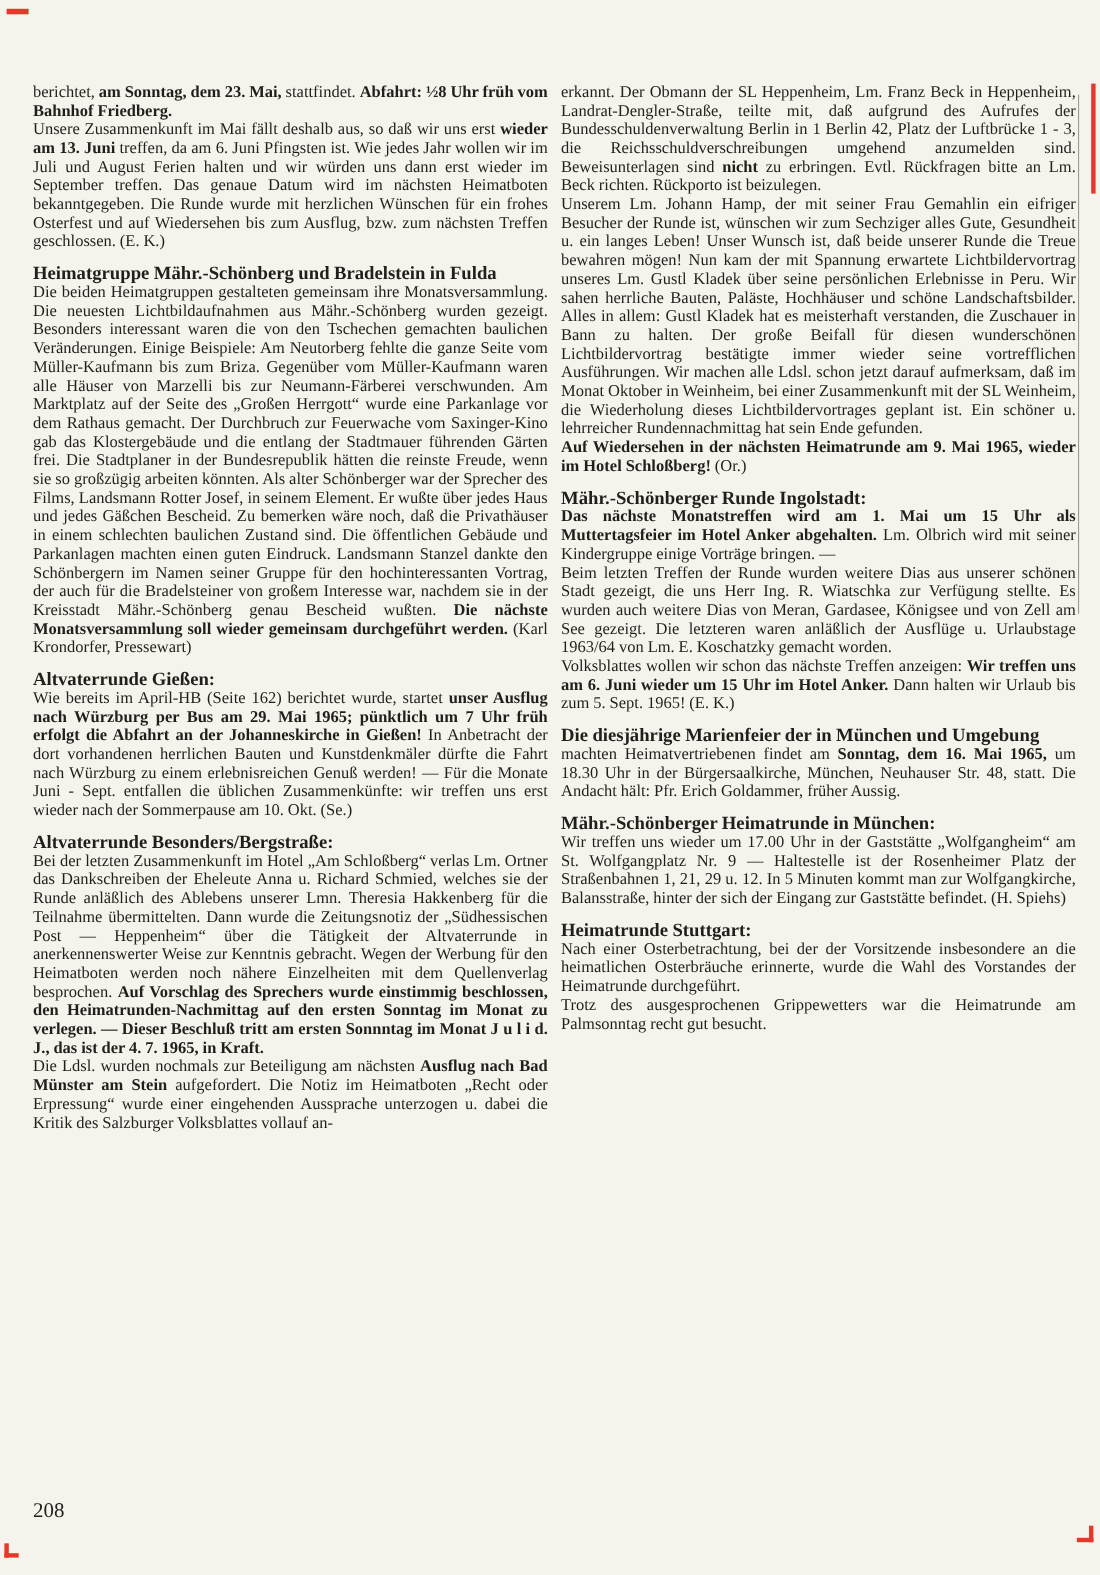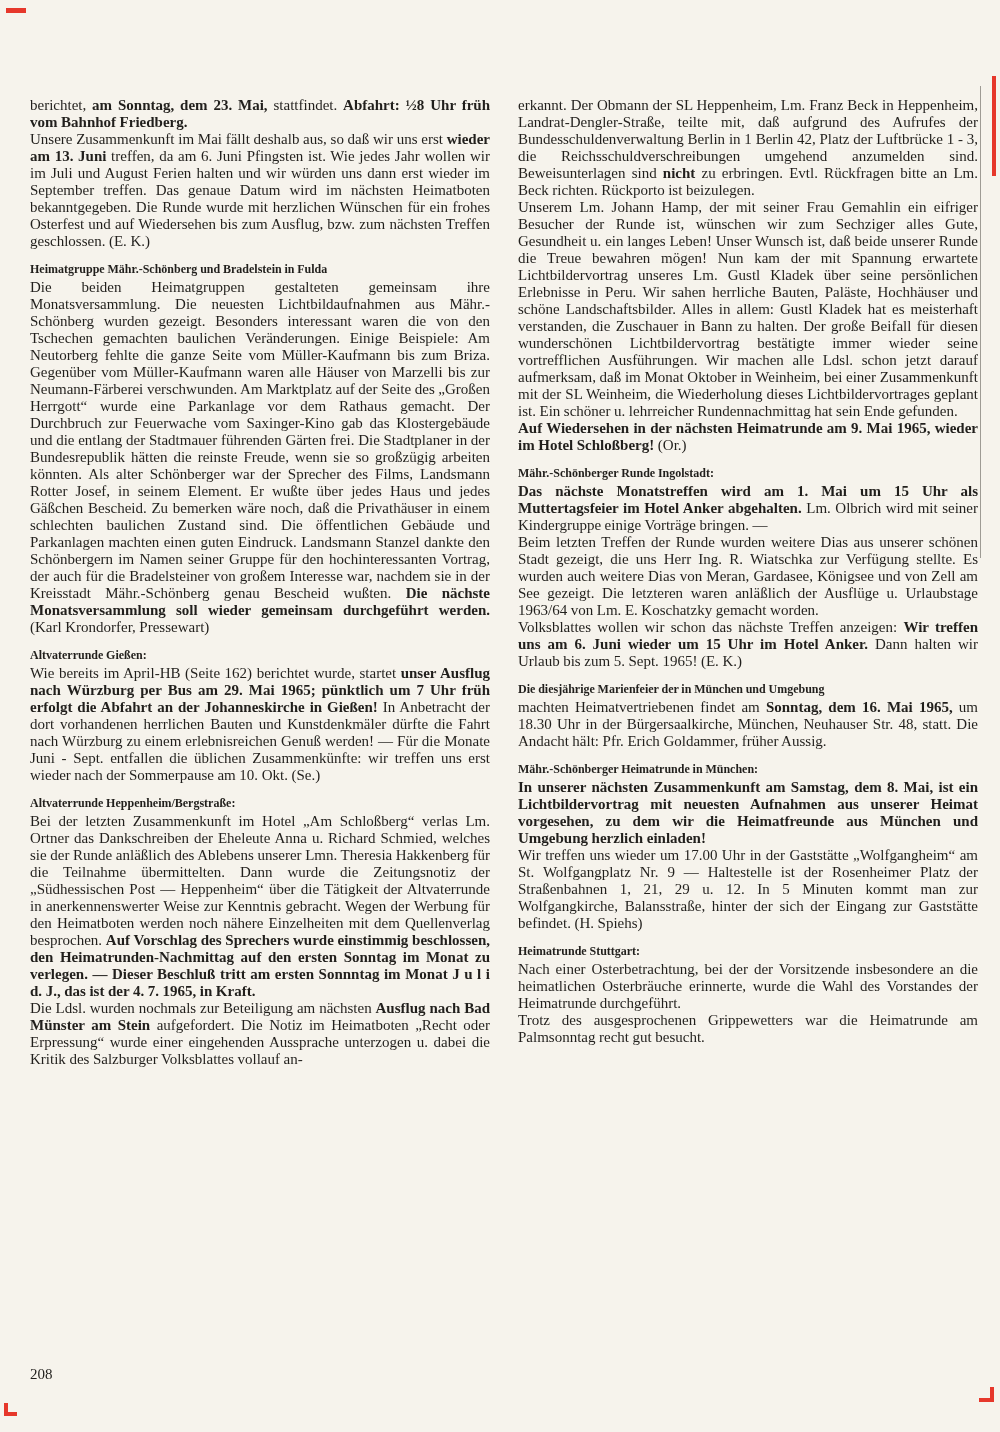--- a/index.html
+++ b/index.html
@@ -13,47 +13,47 @@
     width:1000px;height:1432px;
     background:var(--paper);
     position:relative;
     overflow:hidden;
     font-family:"Liberation Serif","DejaVu Serif",serif;
     color:var(--ink);
   }
   .page{position:absolute;inset:0;}
   .columns{
     position:absolute;
-    left:30px;right:22px;top:97px;
+    left:30px;right:22px;top:76px;
     display:grid;
     grid-template-columns:1fr 1fr;
-    column-gap:28px;
+    column-gap:12px;
   }
   .col{
     font-size:15px;
     line-height:17px;
     text-align:justify;
     hyphens:auto;
     -webkit-hyphens:auto;
     word-spacing:-0.2px;
   }
   .col p{margin:0;}
   .col h3{
     margin:11px 0 1px 0;
-    font-size:12px;
+    font-size:17px;
     line-height:17px;
     font-weight:700;
     text-align:justify;
   }
   .col h3:first-child{margin-top:0;}
   .b{font-weight:700;}
   .page-number{
     position:absolute;
     left:30px;top:1364px;
-    font-size:15px;
+    font-size:19px;
     line-height:20px;
     color:var(--ink);
   }
   
   .mark{position:absolute;background:transparent;}
   .mark-tl{left:6px;top:8px;width:20px;height:5px;background:var(--mark);}
   .mark-tr{right:4px;top:76px;width:4px;height:100px;background:var(--mark);}
   .mark-br{right:6px;bottom:30px;width:15px;height:15px;border-right:4px solid var(--mark);border-bottom:4px solid var(--mark);}
   .mark-bl{left:4px;bottom:16px;width:13px;height:13px;border-left:4px solid var(--mark);border-bottom:4px solid var(--mark);}
   .edge-line{
@@ -75,36 +75,35 @@
   <div class="edge-line"></div>
 
   <div class="columns">
     <div class="col">
         <p><span>berichtet, </span><span class="b">am Sonntag, dem 23. Mai,</span><span> stattfindet. </span><span class="b">Abfahrt: ½8 Uhr früh vom Bahnhof Friedberg.</span></p>
         <p><span>Unsere Zusammenkunft im Mai fällt deshalb aus, so daß wir uns erst </span><span class="b">wieder am 13. Juni</span><span> treffen, da am 6. Juni Pfingsten ist. Wie jedes Jahr wollen wir im Juli und August Ferien halten und wir würden uns dann erst wieder im September treffen. Das genaue Datum wird im nächsten Heimatboten bekanntgegeben. Die Runde wurde mit herzlichen Wünschen für ein frohes Osterfest und auf Wiedersehen bis zum Ausflug, bzw. zum nächsten Treffen geschlossen. (E. K.)</span></p>
         <h3><span class="b">Heimatgruppe Mähr.-Schönberg und Bradelstein in Fulda</span></h3>
         <p><span>Die beiden Heimatgruppen gestalteten gemeinsam ihre Monatsversammlung. Die neuesten Lichtbildaufnahmen aus Mähr.-Schönberg wurden gezeigt. Besonders interessant waren die von den Tschechen gemachten baulichen Veränderungen. Einige Beispiele: Am Neutorberg fehlte die ganze Seite vom Müller-Kaufmann bis zum Briza. Gegenüber vom Müller-Kaufmann waren alle Häuser von Marzelli bis zur Neumann-Färberei verschwunden. Am Marktplatz auf der Seite des „Großen Herrgott“ wurde eine Parkanlage vor dem Rathaus gemacht. Der Durchbruch zur Feuerwache vom Saxinger-Kino gab das Klostergebäude und die entlang der Stadtmauer führenden Gärten frei. Die Stadtplaner in der Bundesrepublik hätten die reinste Freude, wenn sie so großzügig arbeiten könnten. Als alter Schönberger war der Sprecher des Films, Landsmann Rotter Josef, in seinem Element. Er wußte über jedes Haus und jedes Gäßchen Bescheid. Zu bemerken wäre noch, daß die Privathäuser in einem schlechten baulichen Zustand sind. Die öffentlichen Gebäude und Parkanlagen machten einen guten Eindruck. Landsmann Stanzel dankte den Schönbergern im Namen seiner Gruppe für den hochinteressanten Vortrag, der auch für die Bradelsteiner von großem Interesse war, nachdem sie in der Kreisstadt Mähr.-Schönberg genau Bescheid wußten. </span><span class="b">Die nächste Monatsversammlung soll wieder gemeinsam durchgeführt werden.</span><span> (Karl Krondorfer, Pressewart)</span></p>
         <h3><span class="b">Altvaterrunde Gießen:</span></h3>
         <p><span>Wie bereits im April-HB (Seite 162) berichtet wurde, startet </span><span class="b">unser Ausflug nach Würzburg per Bus am 29. Mai 1965; pünktlich um 7 Uhr früh erfolgt die Abfahrt an der Johanneskirche in Gießen!</span><span> In Anbetracht der dort vorhandenen herrlichen Bauten und Kunstdenkmäler dürfte die Fahrt nach Würzburg zu einem erlebnisreichen Genuß werden! — Für die Monate Juni - Sept. entfallen die üblichen Zusammenkünfte: wir treffen uns erst wieder nach der Sommerpause am 10. Okt. (Se.)</span></p>
-        <h3><span class="b">Altvaterrunde Heppenheim/Bergstraße:</span></h3>
+        <h3><span class="b">Altvaterrunde Besonders/Bergstraße:</span></h3>
         <p><span>Bei der letzten Zusammenkunft im Hotel „Am Schloßberg“ verlas Lm. Ortner das Dankschreiben der Eheleute Anna u. Richard Schmied, welches sie der Runde anläßlich des Ablebens unserer Lmn. Theresia Hakkenberg für die Teilnahme übermittelten. Dann wurde die Zeitungsnotiz der „Südhessischen Post — Heppenheim“ über die Tätigkeit der Altvaterrunde in anerkennenswerter Weise zur Kenntnis gebracht. Wegen der Werbung für den Heimatboten werden noch nähere Einzelheiten mit dem Quellenverlag besprochen. </span><span class="b">Auf Vorschlag des Sprechers wurde einstimmig beschlossen, den Heimatrunden-Nachmittag auf den ersten Sonntag im Monat zu verlegen. — Dieser Beschluß tritt am ersten Sonnntag im Monat J u l i d. J., das ist der 4. 7. 1965, in Kraft.</span></p>
         <p><span>Die Ldsl. wurden nochmals zur Beteiligung am nächsten </span><span class="b">Ausflug nach Bad Münster am Stein</span><span> aufgefordert. Die Notiz im Heimatboten „Recht oder Erpressung“ wurde einer eingehenden Aussprache unterzogen u. dabei die Kritik des Salzburger Volksblattes vollauf an-</span></p>
       </div>
     <div class="col">
         <p><span>erkannt. Der Obmann der SL Heppenheim, Lm. Franz Beck in Heppenheim, Landrat-Dengler-Straße, teilte mit, daß aufgrund des Aufrufes der Bundesschuldenverwaltung Berlin in 1 Berlin 42, Platz der Luftbrücke 1 - 3, die Reichsschuldverschreibungen umgehend anzumelden sind. Beweisunterlagen sind </span><span class="b">nicht</span><span> zu erbringen. Evtl. Rückfragen bitte an Lm. Beck richten. Rückporto ist beizulegen.</span></p>
         <p><span>Unserem Lm. Johann Hamp, der mit seiner Frau Gemahlin ein eifriger Besucher der Runde ist, wünschen wir zum Sechziger alles Gute, Gesundheit u. ein langes Leben! Unser Wunsch ist, daß beide unserer Runde die Treue bewahren mögen! Nun kam der mit Spannung erwartete Lichtbildervortrag unseres Lm. Gustl Kladek über seine persönlichen Erlebnisse in Peru. Wir sahen herrliche Bauten, Paläste, Hochhäuser und schöne Landschaftsbilder. Alles in allem: Gustl Kladek hat es meisterhaft verstanden, die Zuschauer in Bann zu halten. Der große Beifall für diesen wunderschönen Lichtbildervortrag bestätigte immer wieder seine vortrefflichen Ausführungen. Wir machen alle Ldsl. schon jetzt darauf aufmerksam, daß im Monat Oktober in Weinheim, bei einer Zusammenkunft mit der SL Weinheim, die Wiederholung dieses Lichtbildervortrages geplant ist. Ein schöner u. lehrreicher Rundennachmittag hat sein Ende gefunden.</span></p>
         <p><span class="b">Auf Wiedersehen in der nächsten Heimatrunde am 9. Mai 1965, wieder im Hotel Schloßberg!</span><span> (Or.)</span></p>
         <h3><span class="b">Mähr.-Schönberger Runde Ingolstadt:</span></h3>
         <p><span class="b">Das nächste Monatstreffen wird am 1. Mai um 15 Uhr als Muttertagsfeier im Hotel Anker abgehalten.</span><span> Lm. Olbrich wird mit seiner Kindergruppe einige Vorträge bringen. —</span></p>
         <p><span>Beim letzten Treffen der Runde wurden weitere Dias aus unserer schönen Stadt gezeigt, die uns Herr Ing. R. Wiatschka zur Verfügung stellte. Es wurden auch weitere Dias von Meran, Gardasee, Königsee und von Zell am See gezeigt. Die letzteren waren anläßlich der Ausflüge u. Urlaubstage 1963/64 von Lm. E. Koschatzky gemacht worden.</span></p>
         <p><span>Volksblattes wollen wir schon das nächste Treffen anzeigen: </span><span class="b">Wir treffen uns am 6. Juni wieder um 15 Uhr im Hotel Anker.</span><span> Dann halten wir Urlaub bis zum 5. Sept. 1965! (E. K.)</span></p>
         <h3><span class="b">Die diesjährige Marienfeier der in München und Umgebung</span></h3>
         <p><span>machten Heimatvertriebenen findet am </span><span class="b">Sonntag, dem 16. Mai 1965,</span><span> um 18.30 Uhr in der Bürgersaalkirche, München, Neuhauser Str. 48, statt. Die Andacht hält: Pfr. Erich Goldammer, früher Aussig.</span></p>
         <h3><span class="b">Mähr.-Schönberger Heimatrunde in München:</span></h3>
-        <p><span class="b">In unserer nächsten Zusammenkunft am Samstag, dem 8. Mai, ist ein Lichtbildervortrag mit neuesten Aufnahmen aus unserer Heimat vorgesehen, zu dem wir die Heimatfreunde aus München und Umgebung herzlich einladen!</span></p>
         <p><span>Wir treffen uns wieder um 17.00 Uhr in der Gaststätte „Wolfgangheim“ am St. Wolfgangplatz Nr. 9 — Haltestelle ist der Rosenheimer Platz der Straßenbahnen 1, 21, 29 u. 12. In 5 Minuten kommt man zur Wolfgangkirche, Balansstraße, hinter der sich der Eingang zur Gaststätte befindet. (H. Spiehs)</span></p>
         <h3><span class="b">Heimatrunde Stuttgart:</span></h3>
         <p><span>Nach einer Osterbetrachtung, bei der der Vorsitzende insbesondere an die heimatlichen Osterbräuche erinnerte, wurde die Wahl des Vorstandes der Heimatrunde durchgeführt.</span></p>
         <p><span>Trotz des ausgesprochenen Grippewetters war die Heimatrunde am Palmsonntag recht gut besucht.</span></p>
       </div>
   </div>
 
   <div class="page-number">208</div>
 </div>
 

